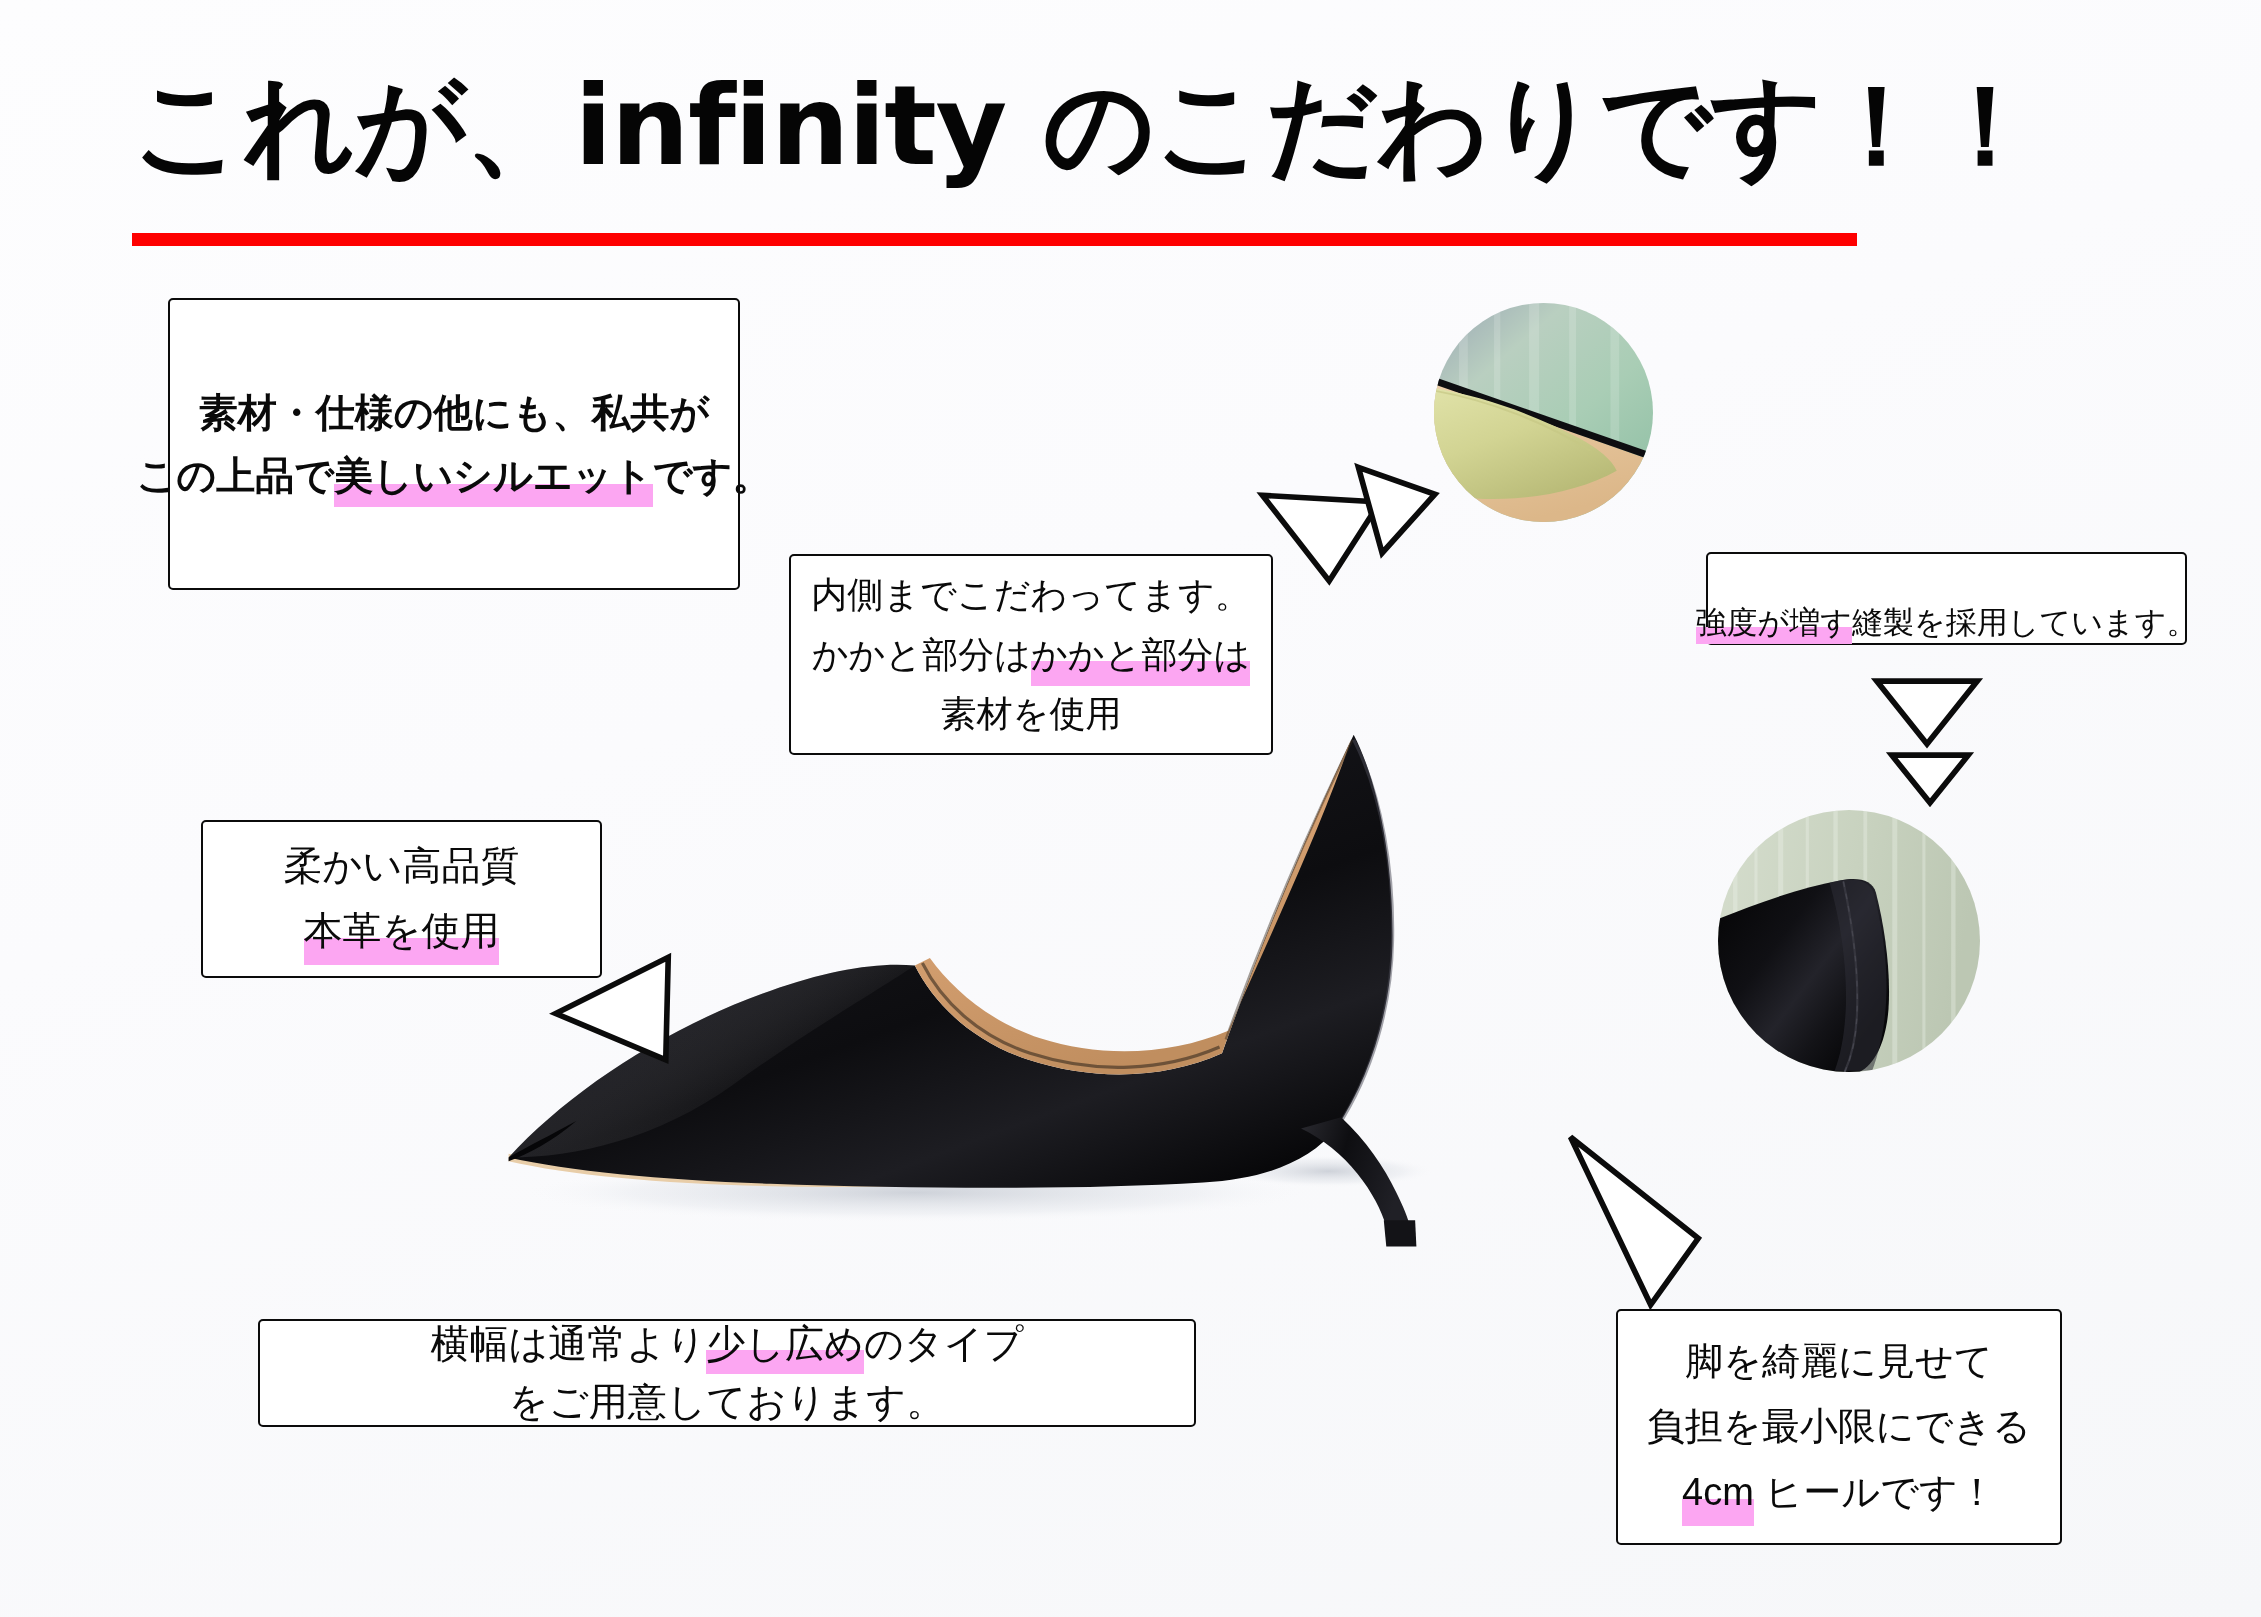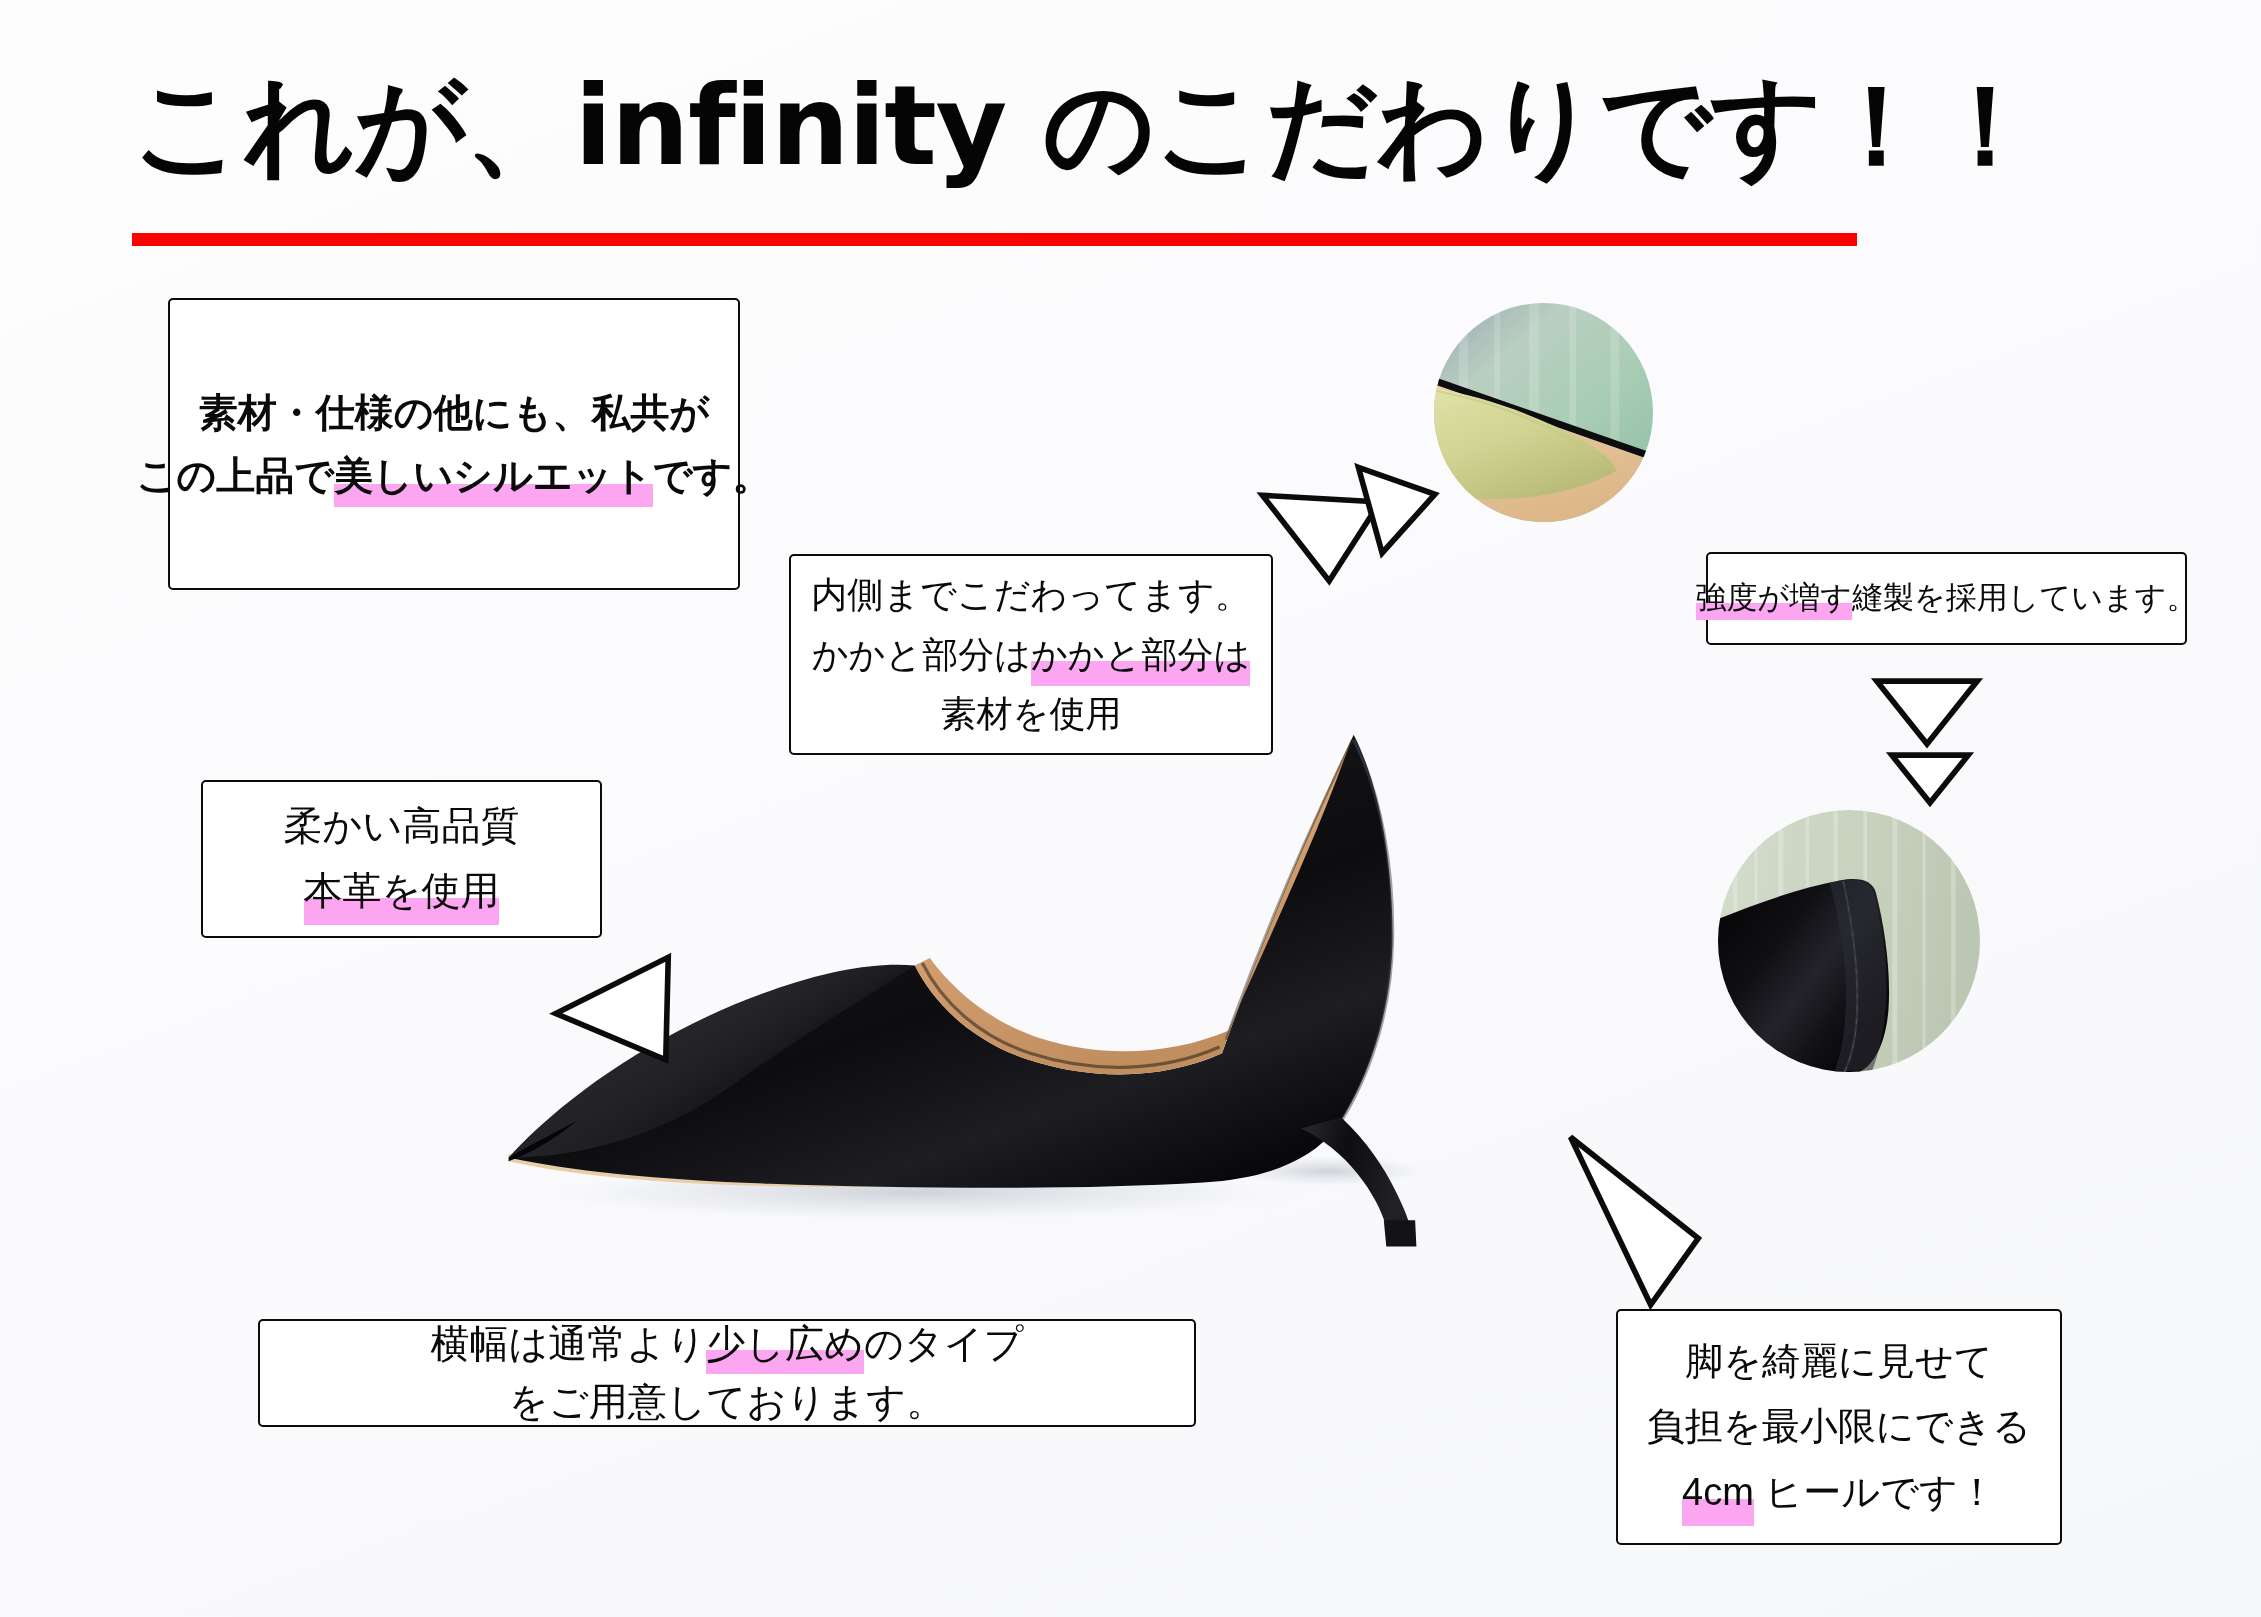--- a/index.html
+++ b/index.html
@@ -68,26 +68,26 @@
 
   
   #callout-inner {
     left:789px; top:554px; width:484px; height:201px;
     font-size:36px; line-height:1.66;
   }
 
   
   #callout-stitch {
     left:1706px; top:552px; width:481px; height:93px;
-    font-size:31px; line-height:1.3;
+    font-size:31px; line-height:1.3;justify-content:flex-end;
   }
 
   
   #callout-leather {
-    left:201px; top:780px; width:401px; height:158px;
+    left:201px; top:820px; width:401px; height:158px;
     font-size:39px; line-height:1.66;
   }
 
   
   #callout-width {
     left:258px; top:1319px; width:938px; height:108px;
     font-size:39px; line-height:1.5;
   }
 
   

